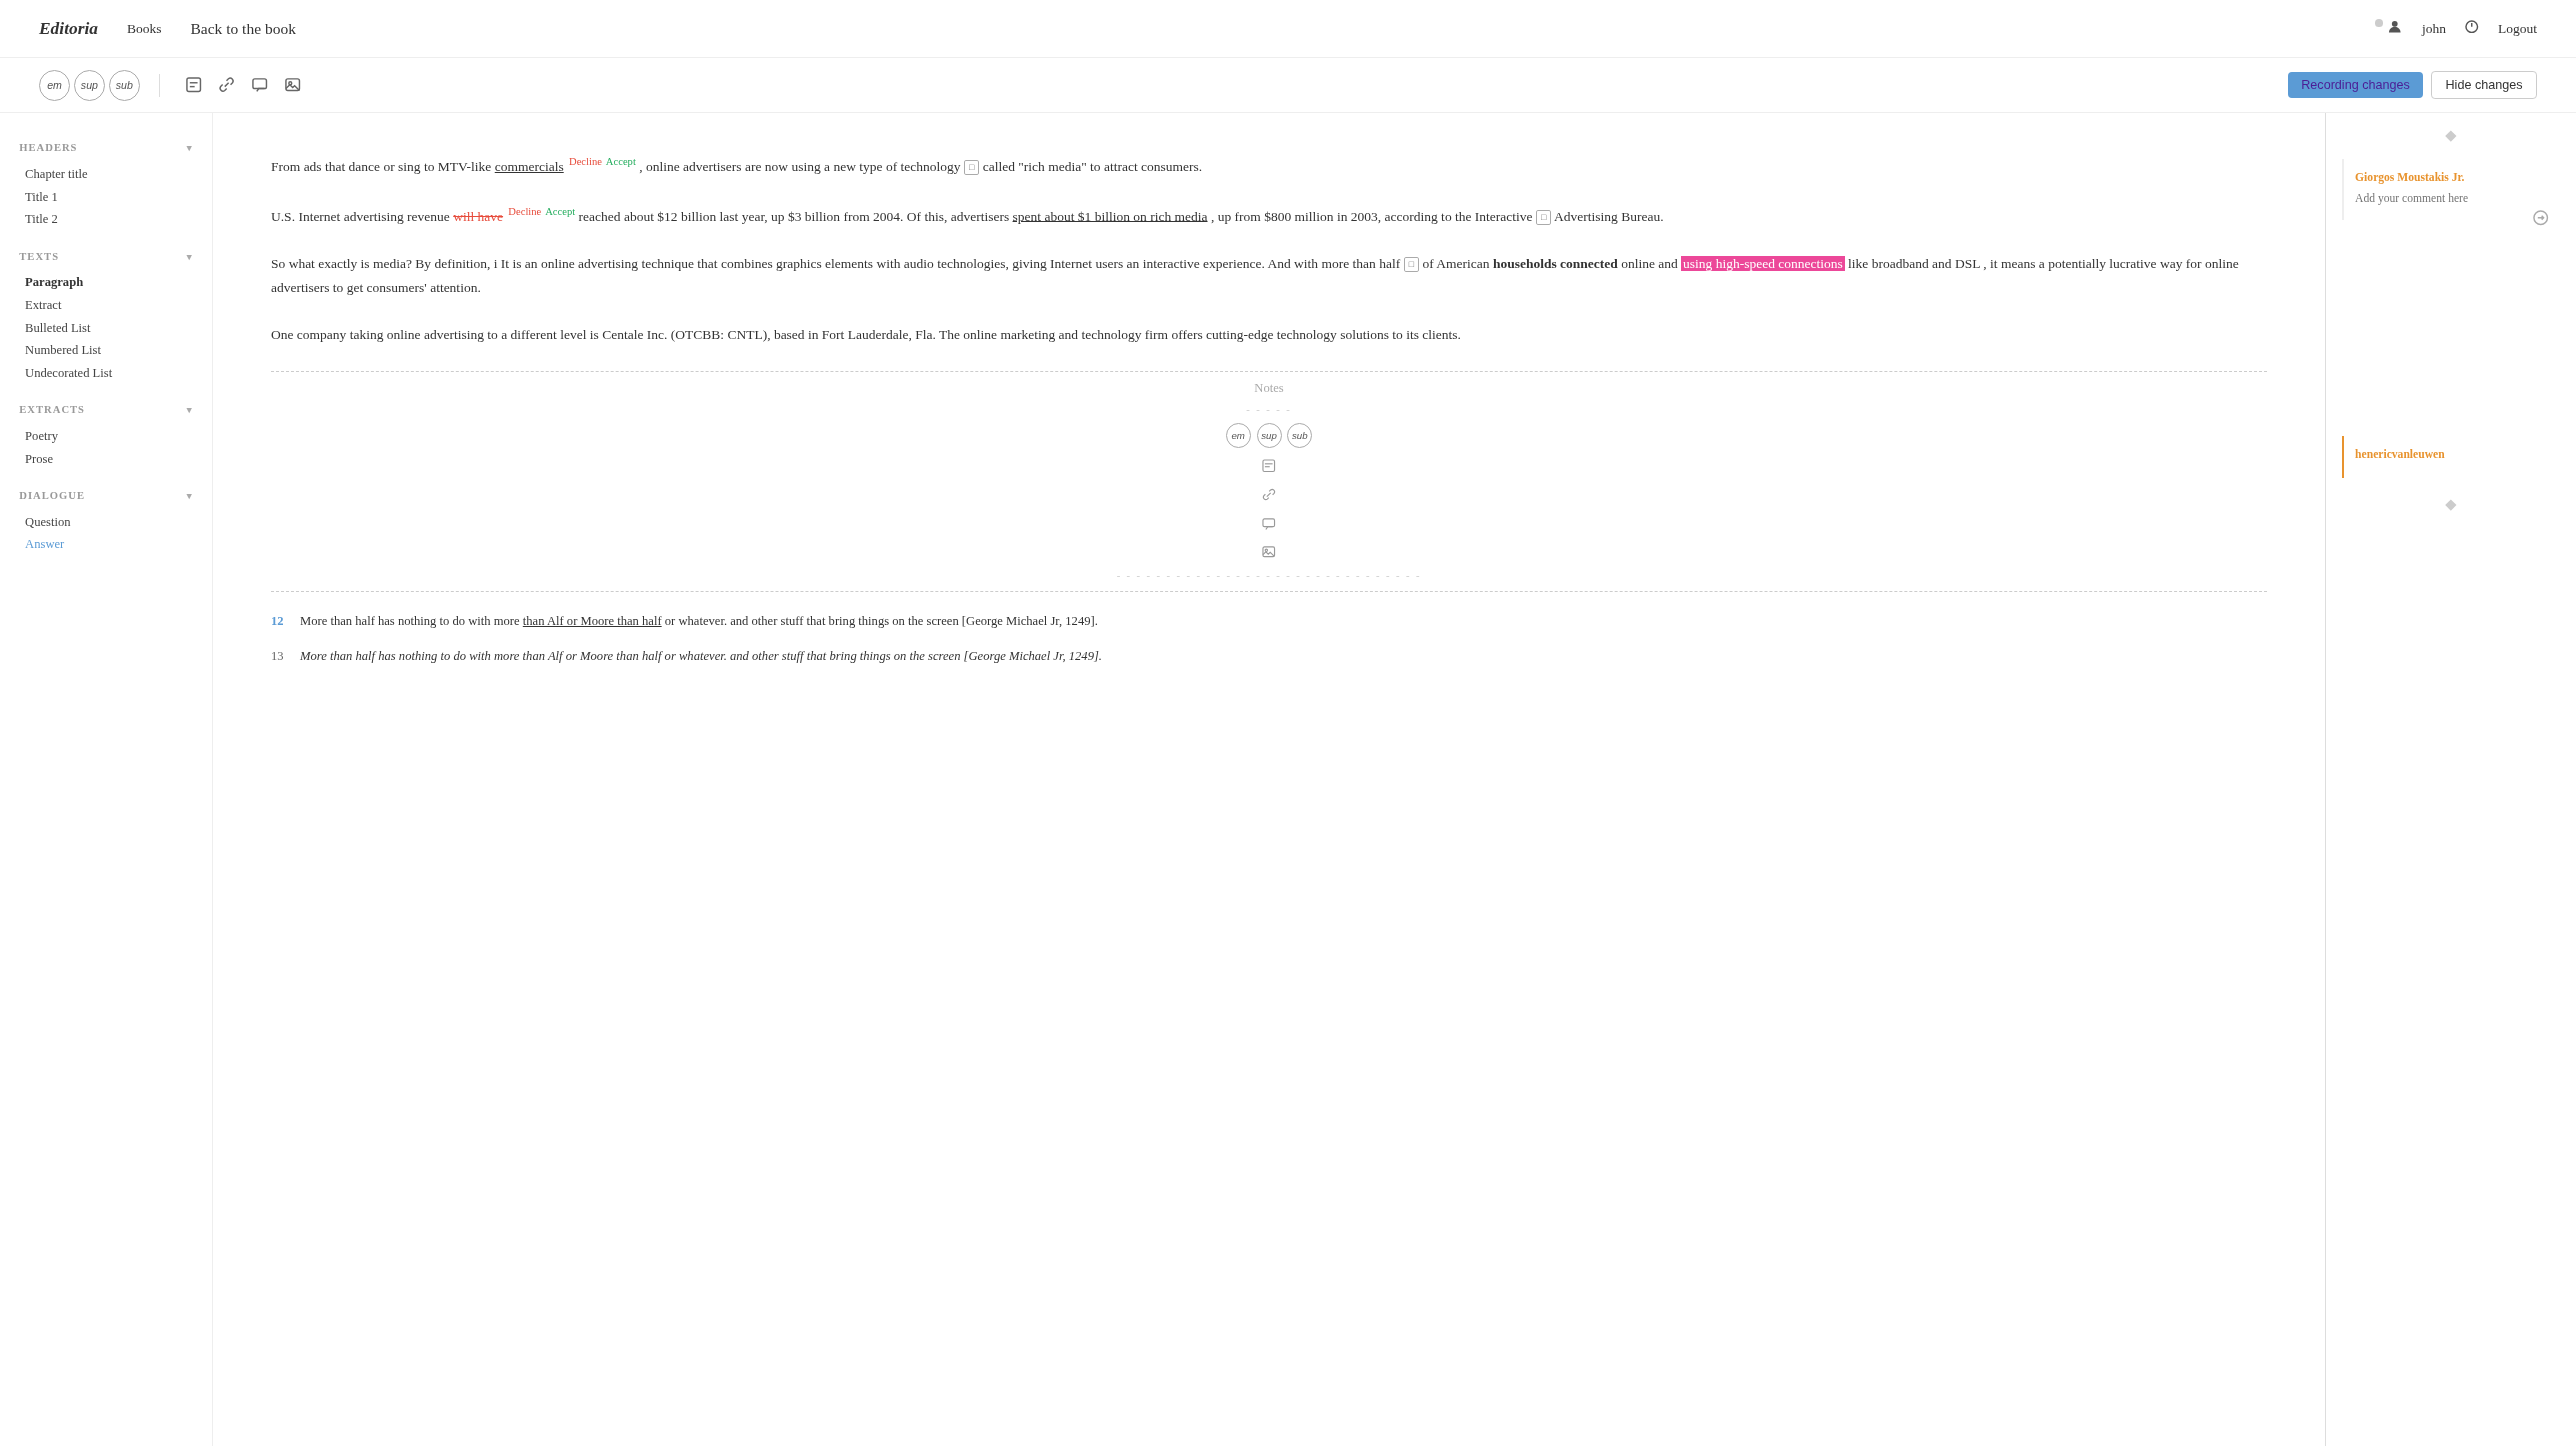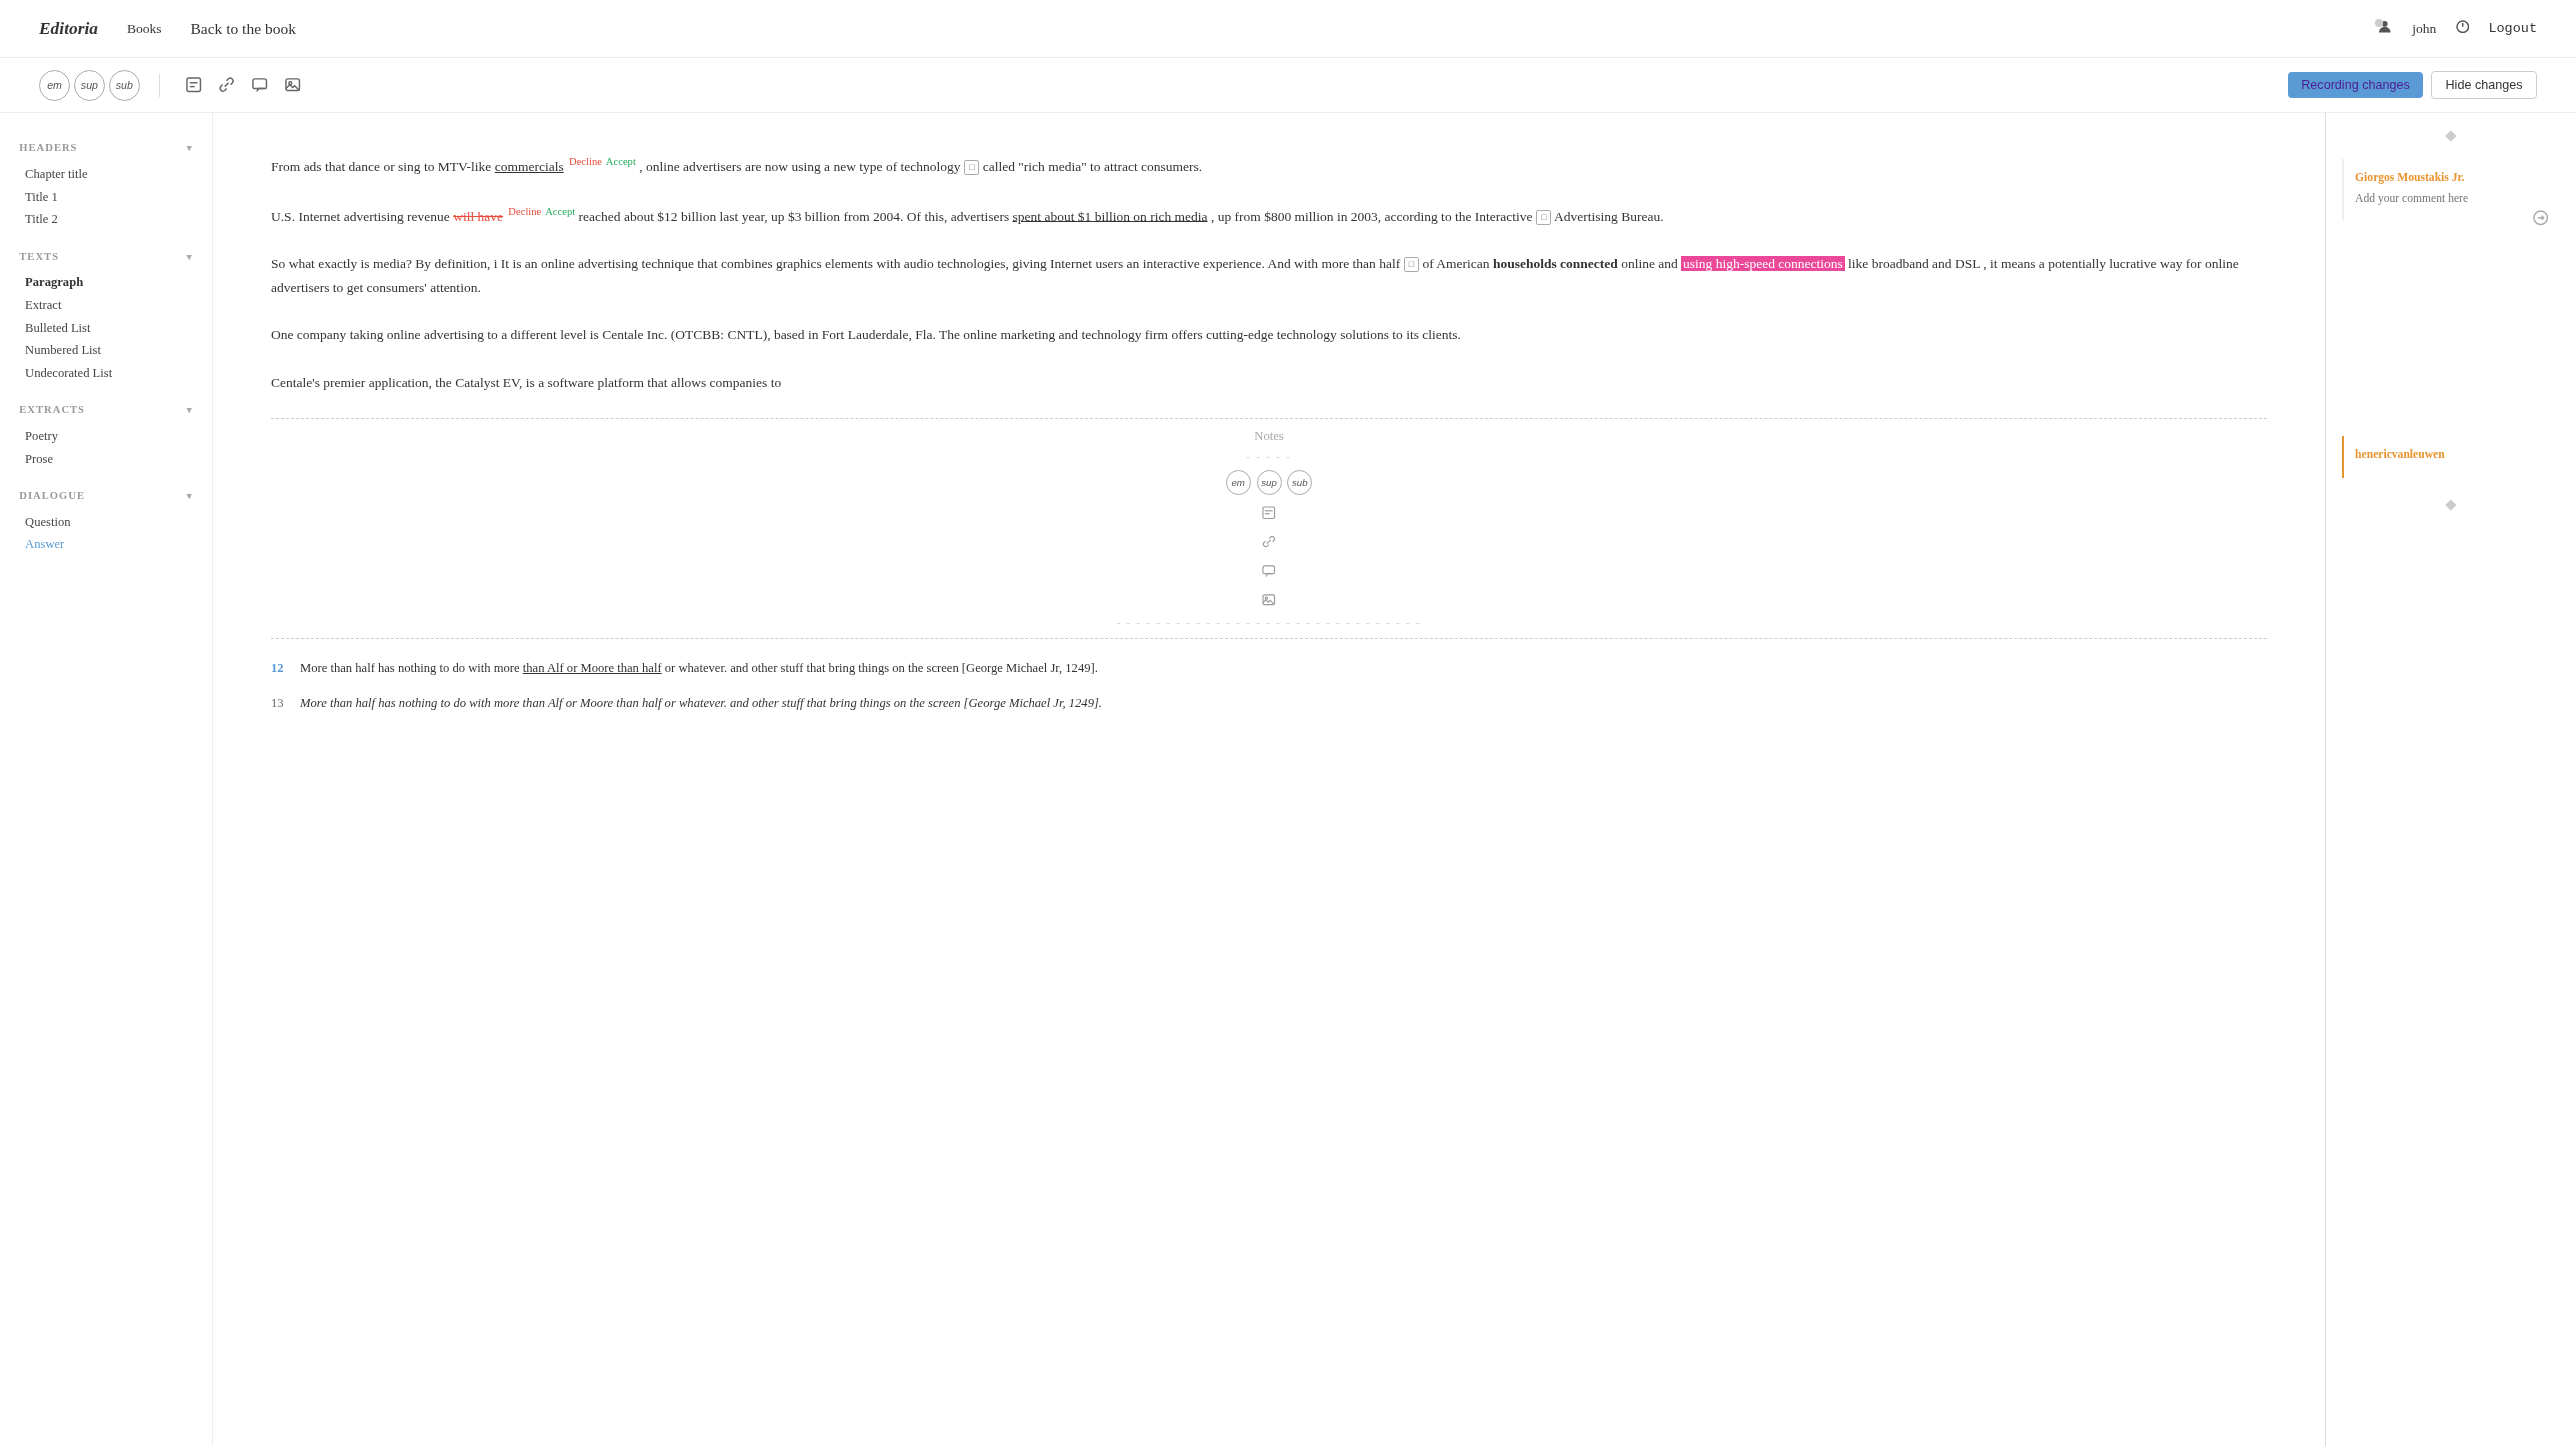--- a/index.html
+++ b/index.html
@@ -342,21 +342,21 @@
           <path d="M2 14c0-3.3 2.7-6 6-6s6 2.7 6 6"></path>
         </svg>
     </span>
     <span>john</span>
     <span>
       <svg width="13.5" height="13.5" viewBox="0 0 14 14" fill="#555">
           <circle cx="7" cy="7" r="6" fill="none" stroke="#555" stroke-width="1.5"></circle>
           <line x1="7" y1="3" x2="7" y2="7" stroke="#555" stroke-width="1.5"></line>
         </svg>
     </span>
-    <span style="cursor:pointer;font-family:Liberation Mono, monospace;">Logout</span>
+    <span style="cursor:pointer;">Logout</span>
   </div>
 </nav>
 
 <div class="toolbar">
   <div class="toolbar-group">
     <button class="toolbar-btn">em</button>
     <button class="toolbar-btn">sup</button>
     <button class="toolbar-btn">sub</button>
   </div>
   <div class="toolbar-separator"></div>
@@ -494,23 +494,20 @@
       <span class="footnote-marker">□</span>
       of American <span class="text-bold">households connected</span> online and 
       <span class="text-highlight-orange">using high-speed connections</span>
       like broadband and DSL , it means a potentially lucrative way for online advertisers to get consumers' attention.
     </p>
 
     <p class="article-para">
       One company taking online advertising to a different level is Centale Inc. (OTCBB: CNTL), based in Fort Lauderdale, Fla. The online marketing and technology firm offers cutting-edge technology solutions to its clients.
     </p>
 
-    <p class="article-para">
-      Centale's premier application, the Catalyst EV, is a software platform that allows companies to
-    </p>
 
     <div class="notes-bar">
       <span class="notes-label">Notes</span>
       <span style="color:#ccc; letter-spacing:1.9px; font-size:10.6px;">- - - - -</span>
       <div class="notes-icons">
         <button class="toolbar-btn" style="width:25px;height:25px;font-size:9.7px;">em</button>
         <button class="toolbar-btn" style="width:25px;height:25px;font-size:9.7px;">sup</button>
         <button class="toolbar-btn" style="width:25px;height:25px;font-size:9.7px;">sub</button>
       </div>
       <button class="toolbar-icon-btn" style="width:21px;height:21px;font-size:12.6px;">

